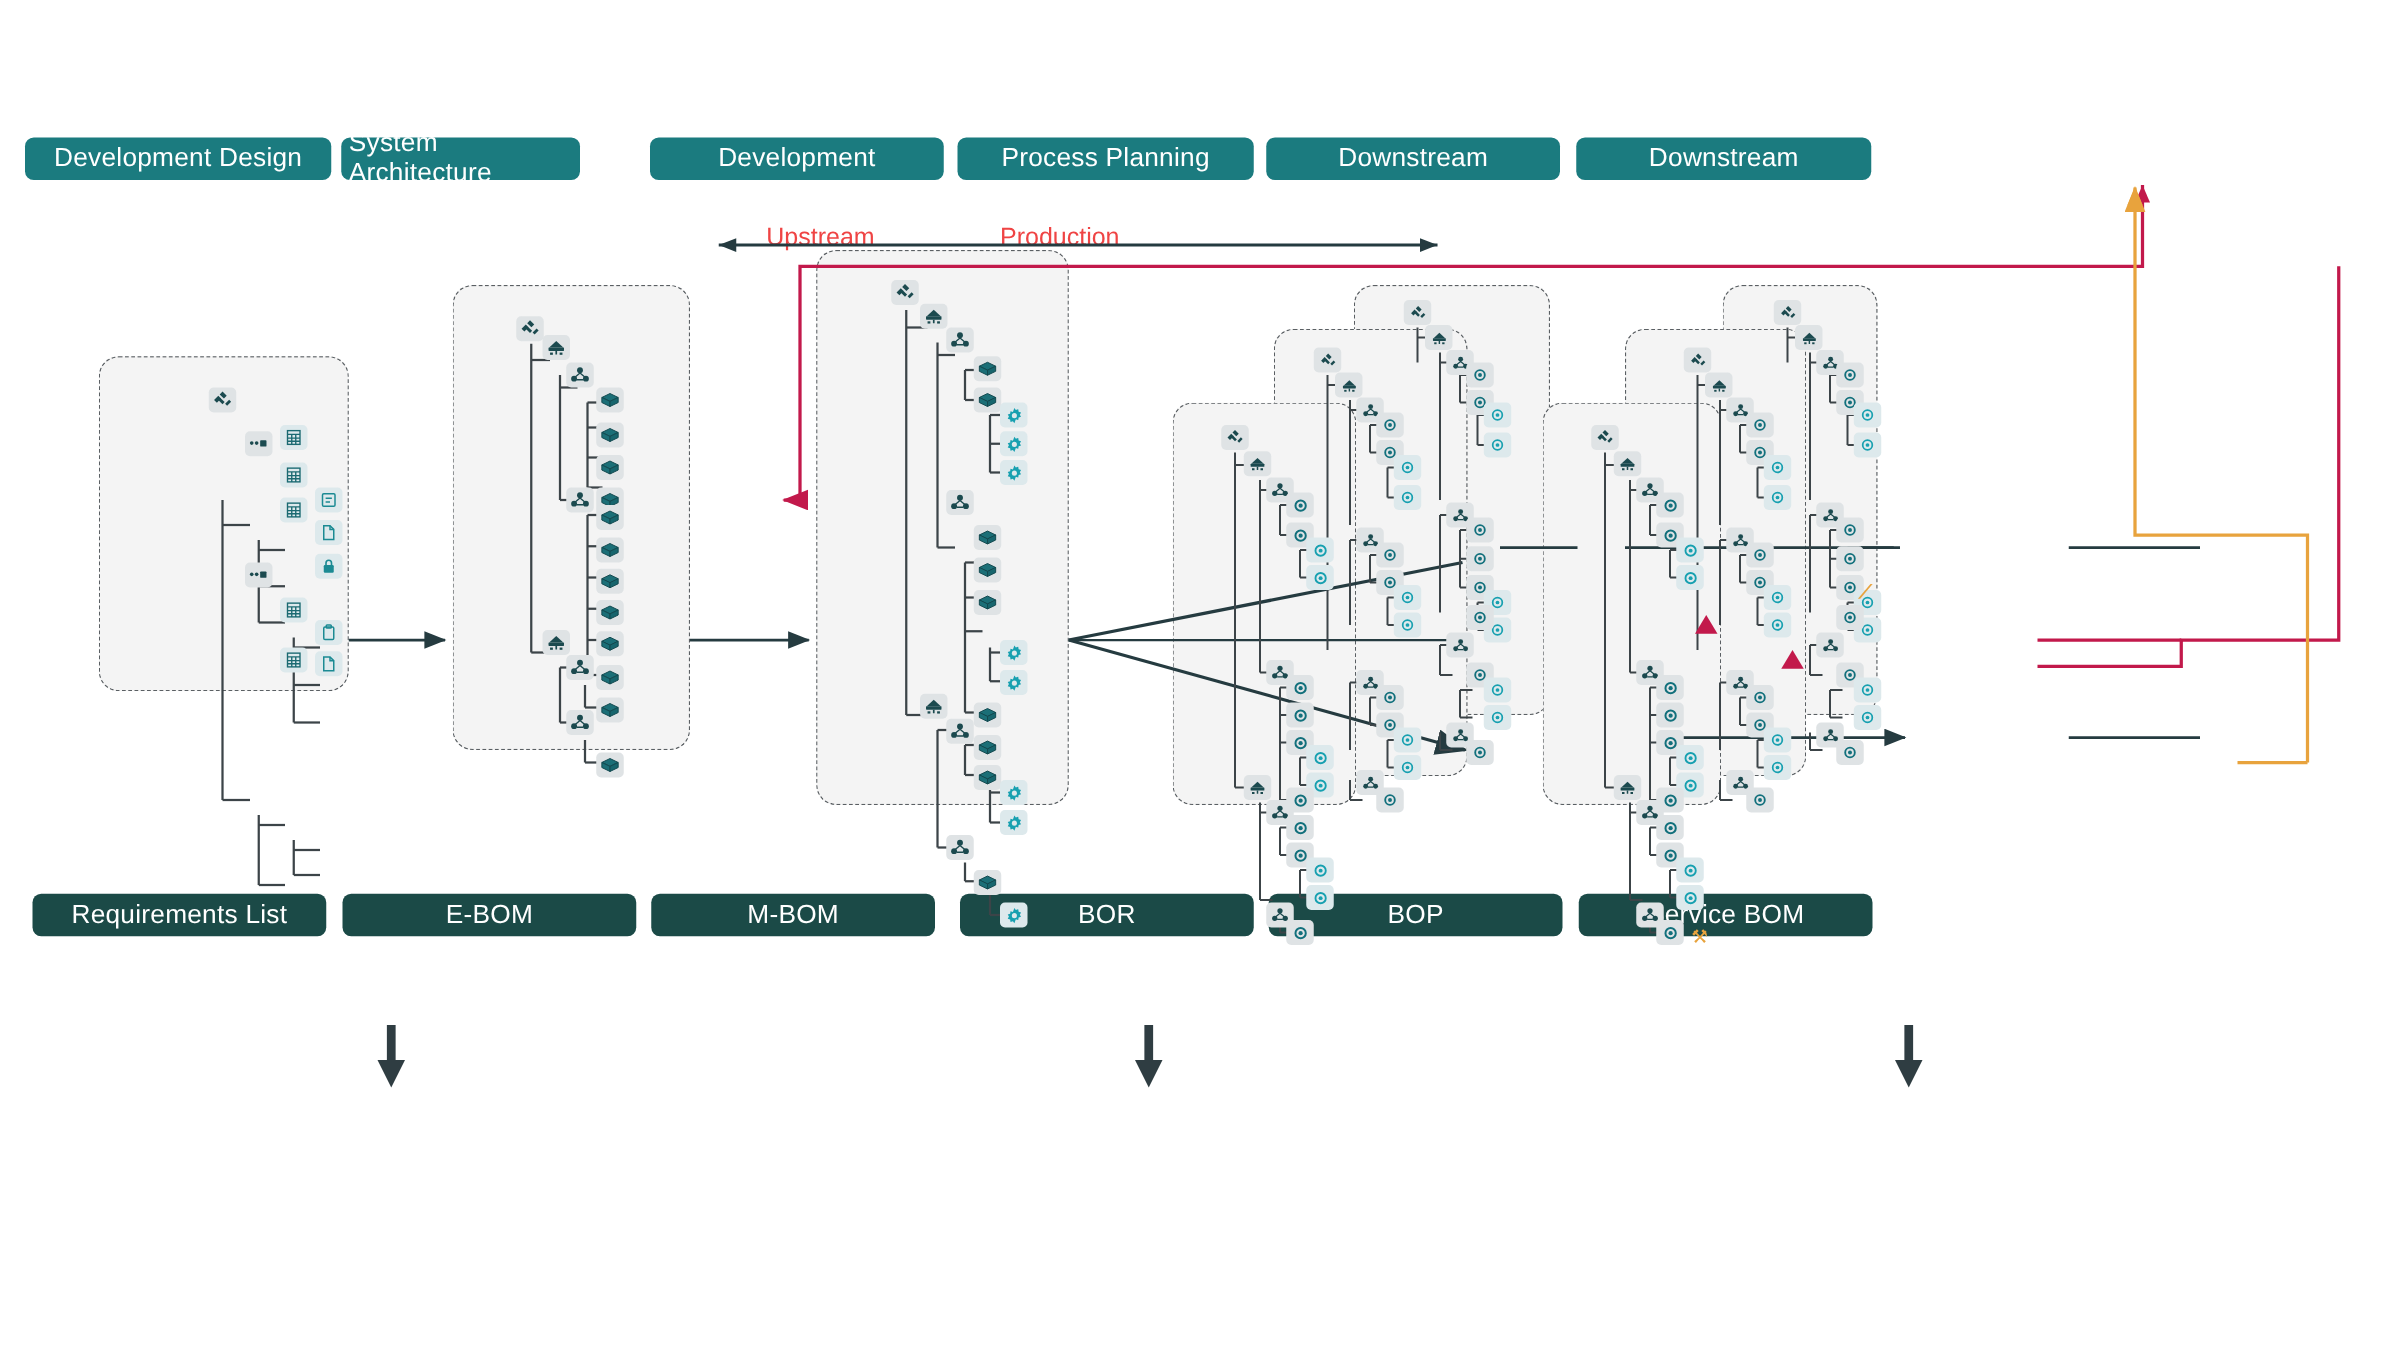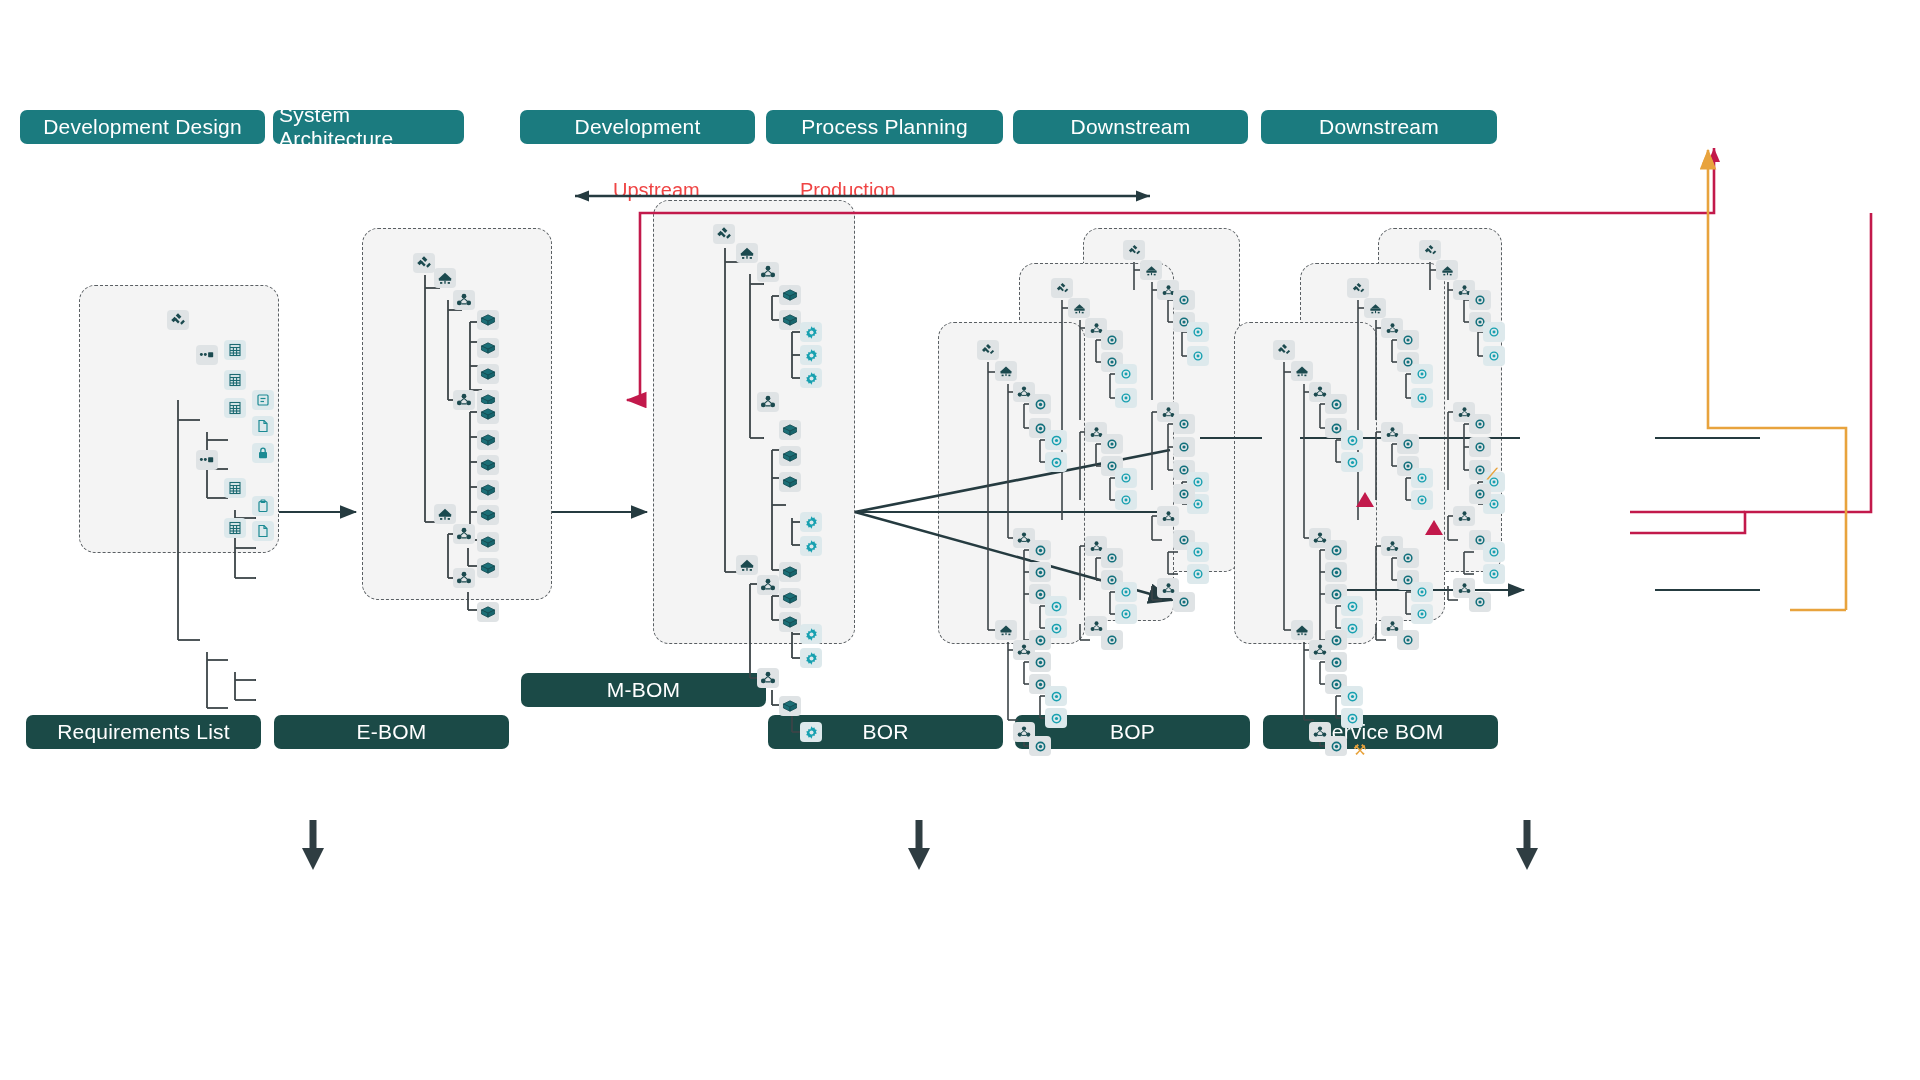--- a/index.html
+++ b/index.html
@@ -66,21 +66,21 @@
   <div class="flowlab" style="left:613px;top:148px;">Upstream</div>
   <div class="flowlab" style="left:800px;top:148px;">Production</div>
 
   <div>
     <div class="pill output" style="left:26px;top:715px;width:235px;">
       <span>Requirements List</span>
     </div>
     <div class="pill output" style="left:274px;top:715px;width:235px;">
       <span>E-BOM</span>
     </div>
-    <div class="pill output" style="left:521px;top:673px;width:245px;">
+    <div class="pill output" style="left:521px;top:715px;width:227px;">
       <span>M-BOM</span>
     </div>
     <div class="pill output" style="left:768px;top:715px;width:235px;">
       <span>BOR</span>
     </div>
     <div class="pill output" style="left:1015px;top:715px;width:235px;">
       <span>BOP</span>
     </div>
     <div class="pill output" style="left:1263px;top:715px;width:235px;">
       <span>Service BOM</span>

